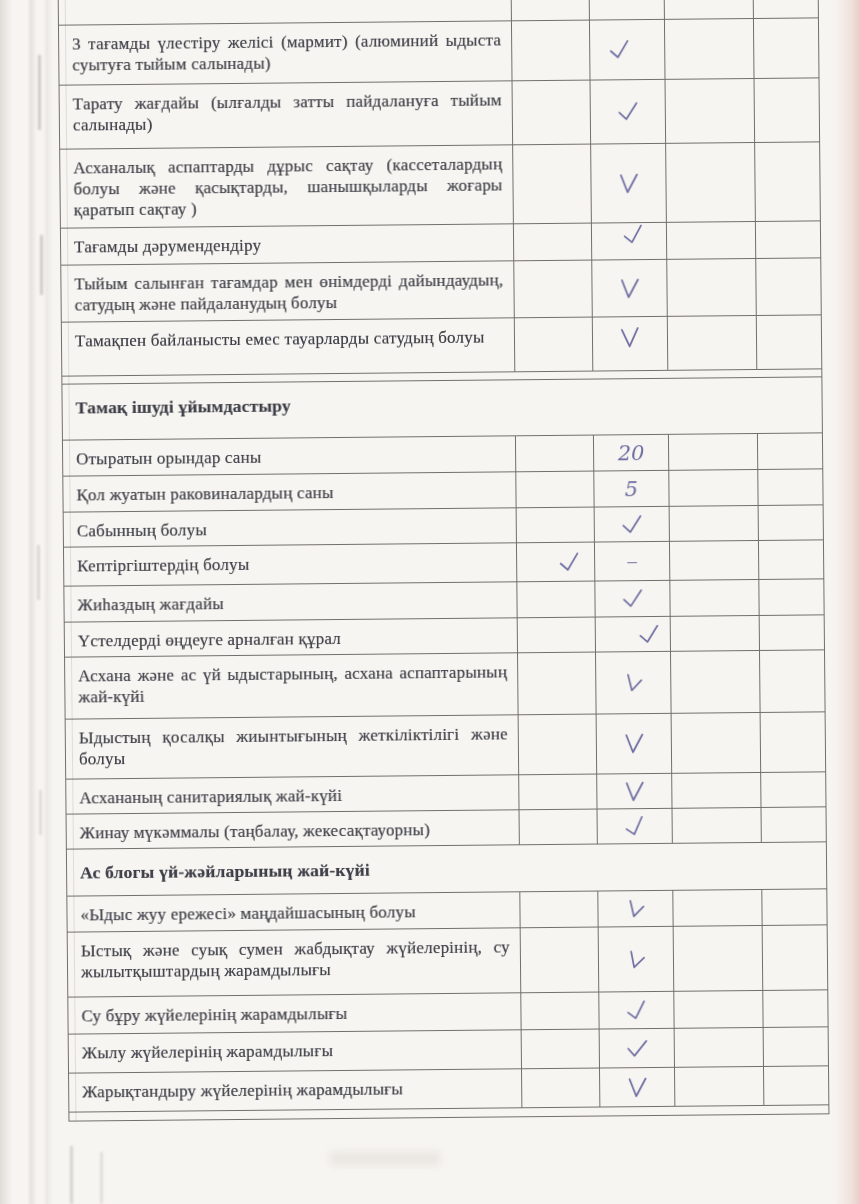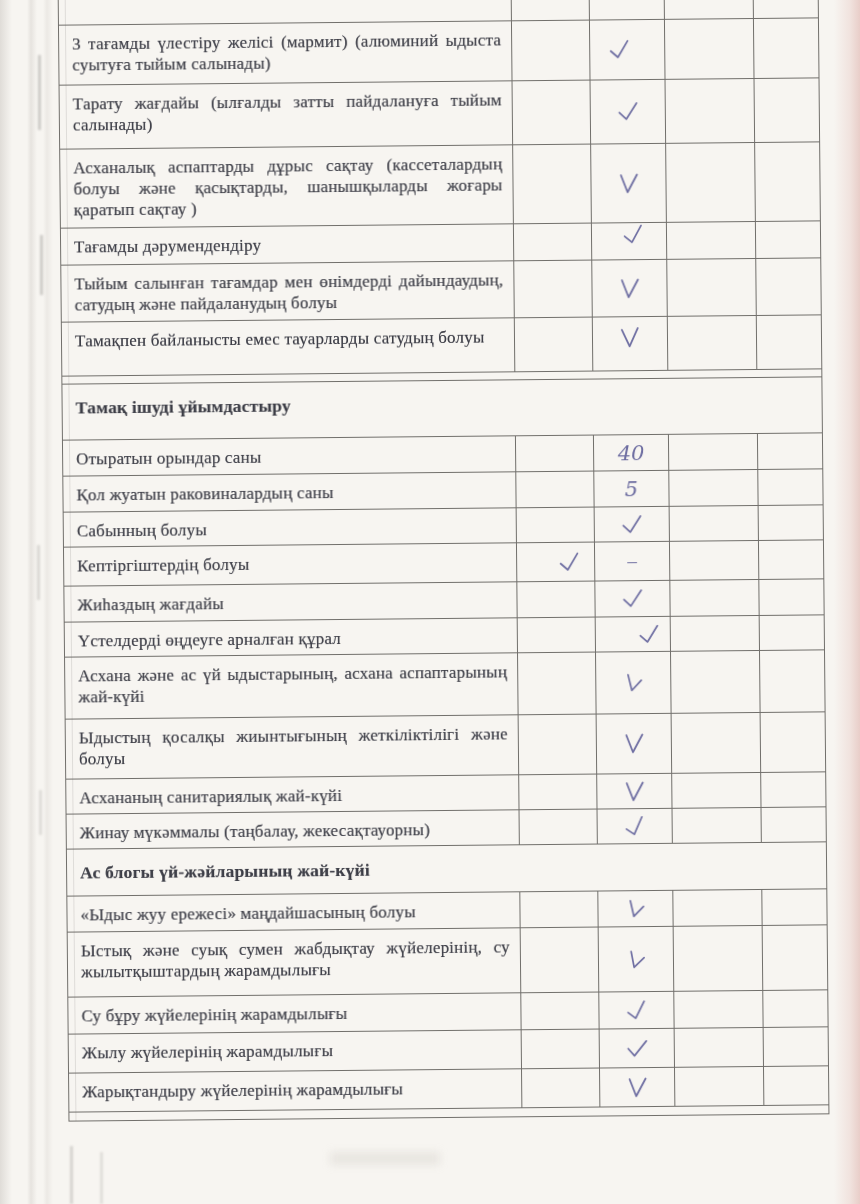--- a/index.html
+++ b/index.html
@@ -186,21 +186,21 @@
   <div class="row section" style="min-height: 56px;">
     <span class="label">Тамақ ішуді ұйымдастыру</span>
   </div>
 
   <div class="row" style="min-height: 36px;">
     <div class="cell text">
       <span class="label">Отыратын орындар саны</span>
     </div>
     <div class="cell c1"></div>
     <div class="cell c2">
-          <span class="mark digits">40</span>
+          <span class="mark digits">20</span>
         </div>
     <div class="cell c3"></div>
     <div class="cell c4"></div>
   </div>
 
   <div class="row" style="min-height: 36px;">
     <div class="cell text">
       <span class="label">Қол жуатын раковиналардың саны</span>
     </div>
     <div class="cell c1"></div>

